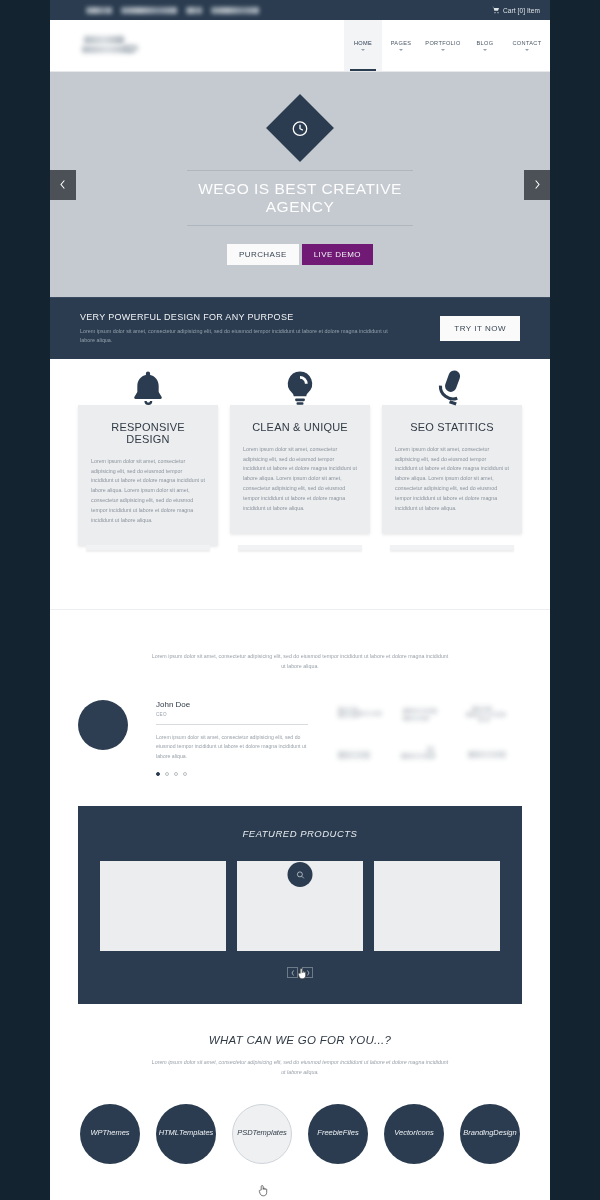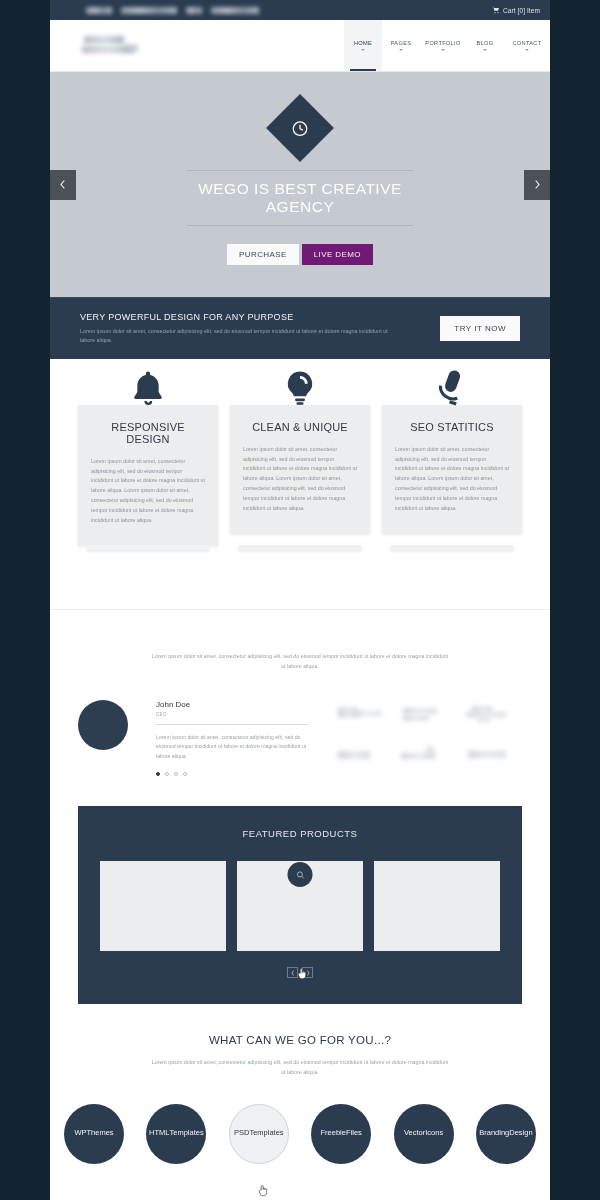--- a/index.html
+++ b/index.html
@@ -108,35 +108,35 @@
   .dot.on { background: #2b3c50; border-color: #2b3c50; }
   .clients { flex: 1; display: grid; grid-template-columns: repeat(3, 1fr);
              grid-template-rows: repeat(2, 1fr); gap: 10px 9px; align-content: start; padding-top: 6px; }
   .client { height: 20px; position: relative; }
   .client i { position: absolute; display: block; border-radius: 1px;
     background: linear-gradient(90deg,#c8ccd0,#e4e7ea,#d2d6da);
     filter: blur(2.4px); opacity: .9; }
 
   
   .fp-wrap { padding: 18px 28px 0; background: #fff; }
-  .fp { background: #2b3c50; padding: 22px 22px 26px; position: relative; }
+  .fp { background: #2b3c50; padding: 22px 22px 26px; position: relative; font-style: italic; }
   .fp-h { text-align: center; color: #e7eaed; font-size: 9.5px; letter-spacing: .5px; }
   .fp-grid { display: flex; gap: 11px; margin-top: 22px; }
   .fp-card { flex: 1; height: 90px; background: #ecedef; }
   .fp-zoom { position: absolute; left: 50%; top: 56px; transform: translateX(-50%);
       width: 25px; height: 25px; border-radius: 50%; background: #2b3c50;
       display: flex; align-items: center; justify-content: center; cursor: pointer; }
   .fp-zoom svg { width: 10px; height: 10px; stroke: #eef1f3; fill: none; stroke-width: 1.5; }
   .fp-nav { display: flex; gap: 4px; justify-content: center; margin-top: 16px; }
   .fp-btn { width: 11px; height: 11px; border: 1px solid #6d7a88; display: flex;
             align-items: center; justify-content: center; cursor: pointer; }
   .fp-btn svg { width: 4px; height: 6px; stroke: #cfd6dc; fill: none; stroke-width: 1.4; }
 
   
-  .serv { padding: 30px 12px 0; background: #fff; }
+  .serv { padding: 30px 28px 0; background: #fff; font-style: italic; }
   .circles { display: flex; justify-content: space-between; margin-top: 26px; padding: 0 2px; }
   .circ { width: 60px; height: 60px; border-radius: 50%; background: #2b3c50; color: #f0f2f4;
           display: flex; flex-direction: row; align-items: center; justify-content: center;
           font-size: 7.5px; line-height: 1.45; text-align: center; cursor: pointer; }
   .circ.hover { background: #eef0f2; color: #2f3a46; border: 1px solid #cfd4d9; }
 
   
   .cursor { position: absolute; width: 10px; height: 13px; z-index: 40; pointer-events: none; }
   .cursor svg { width: 100%; height: 100%; }
 </style>

